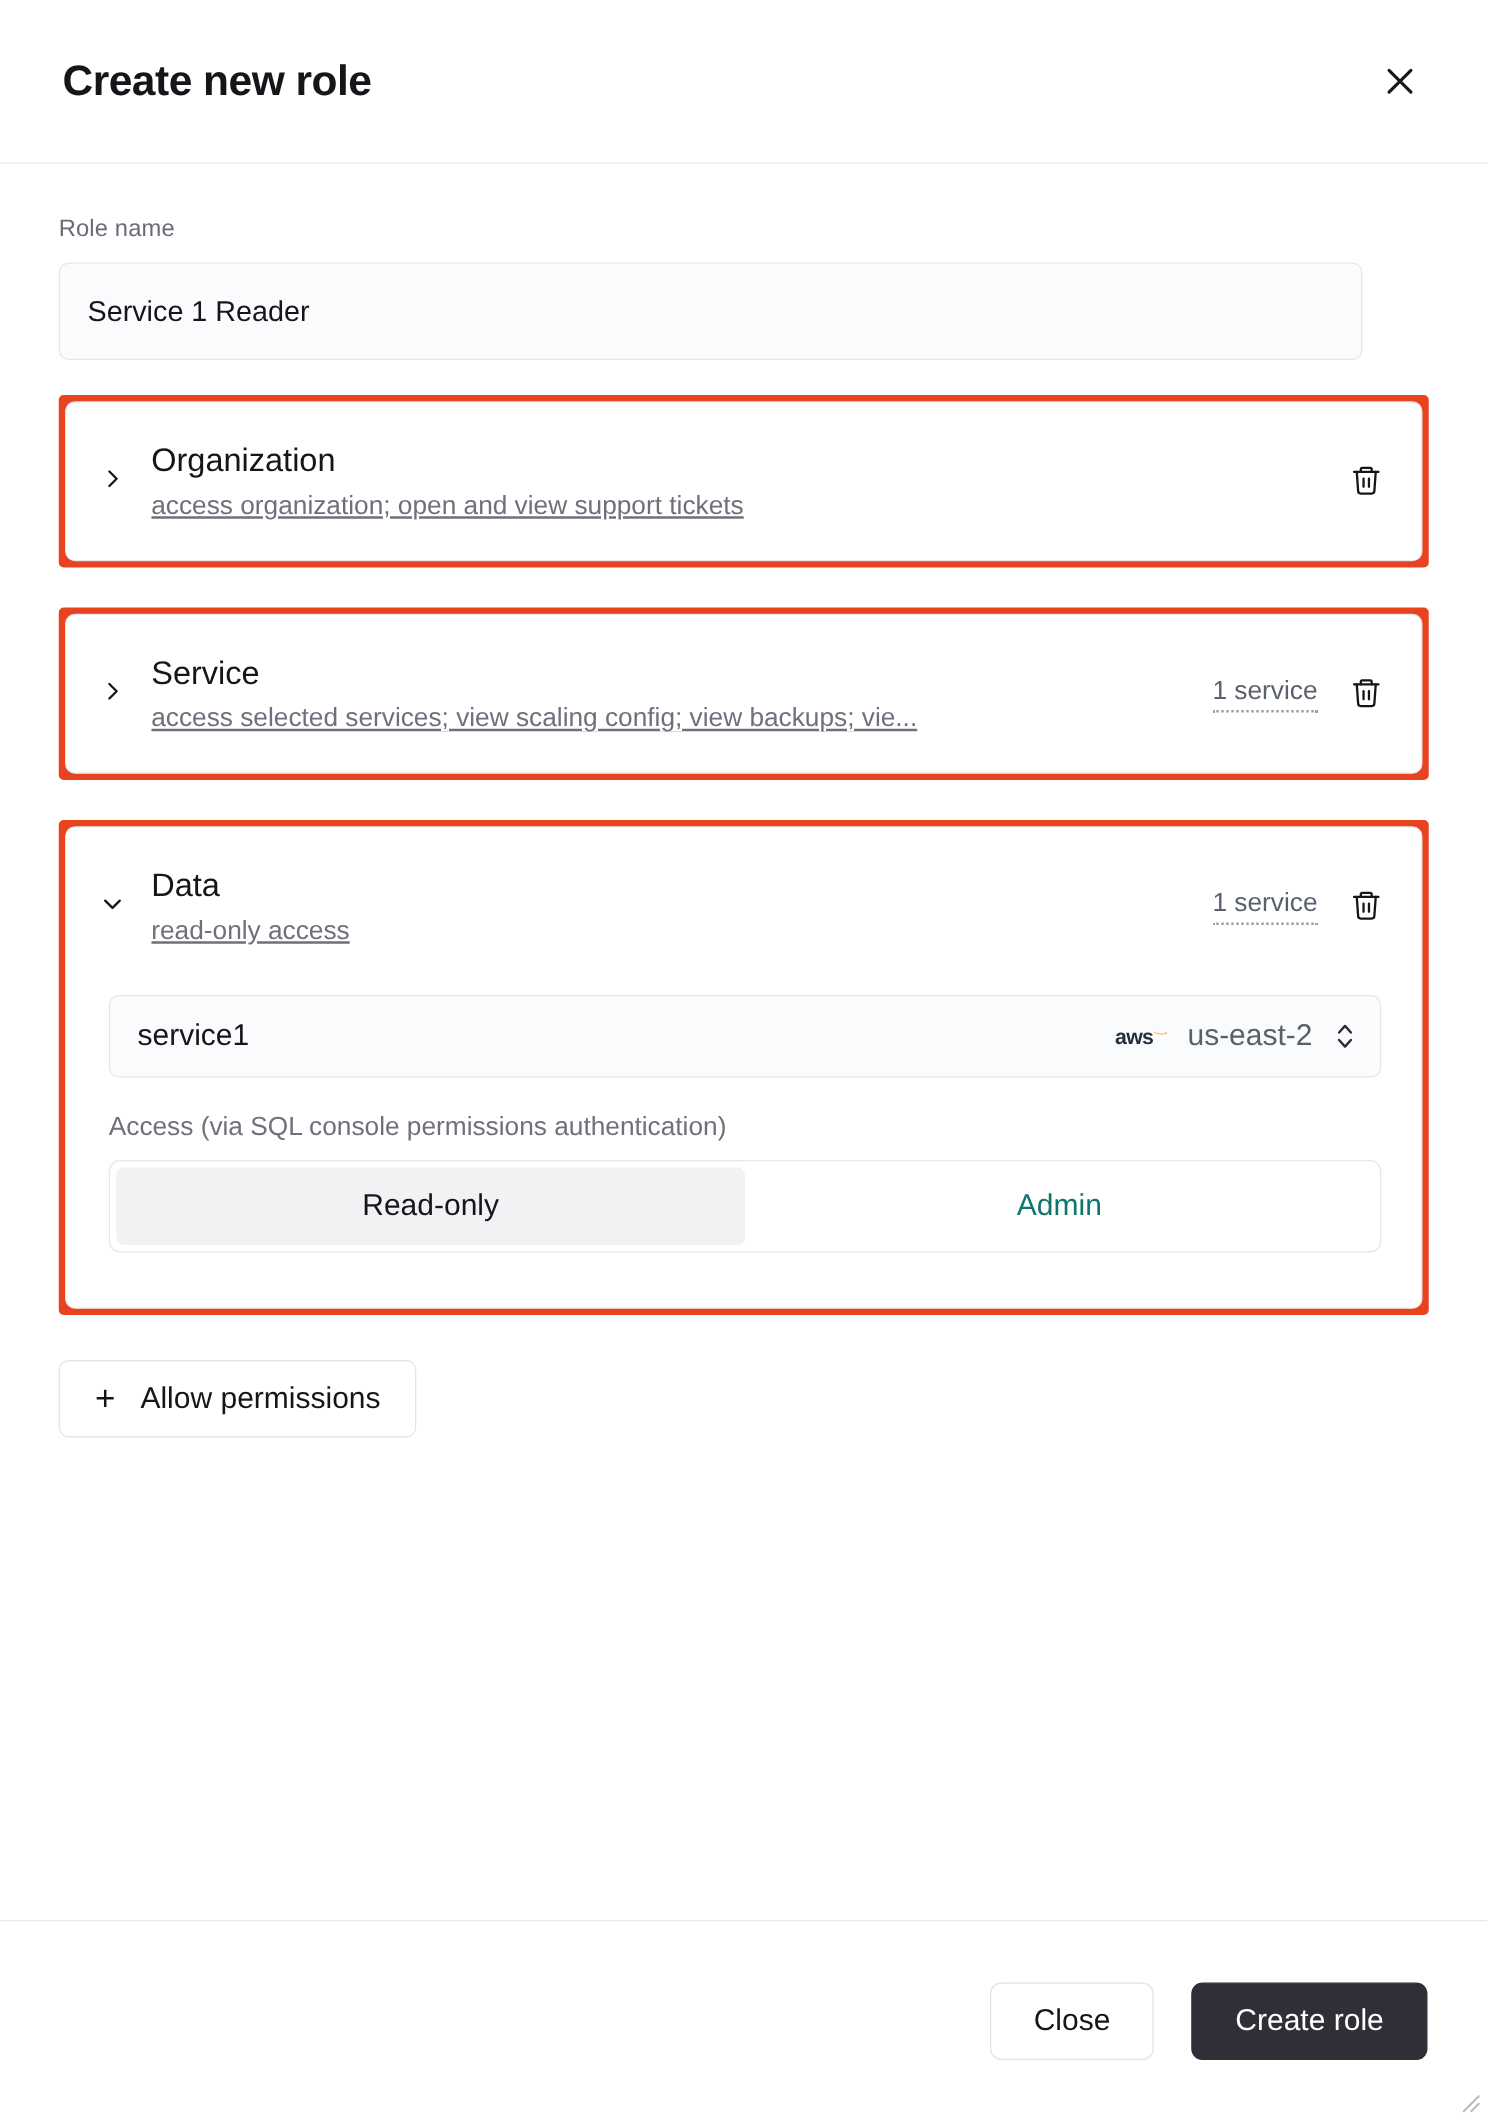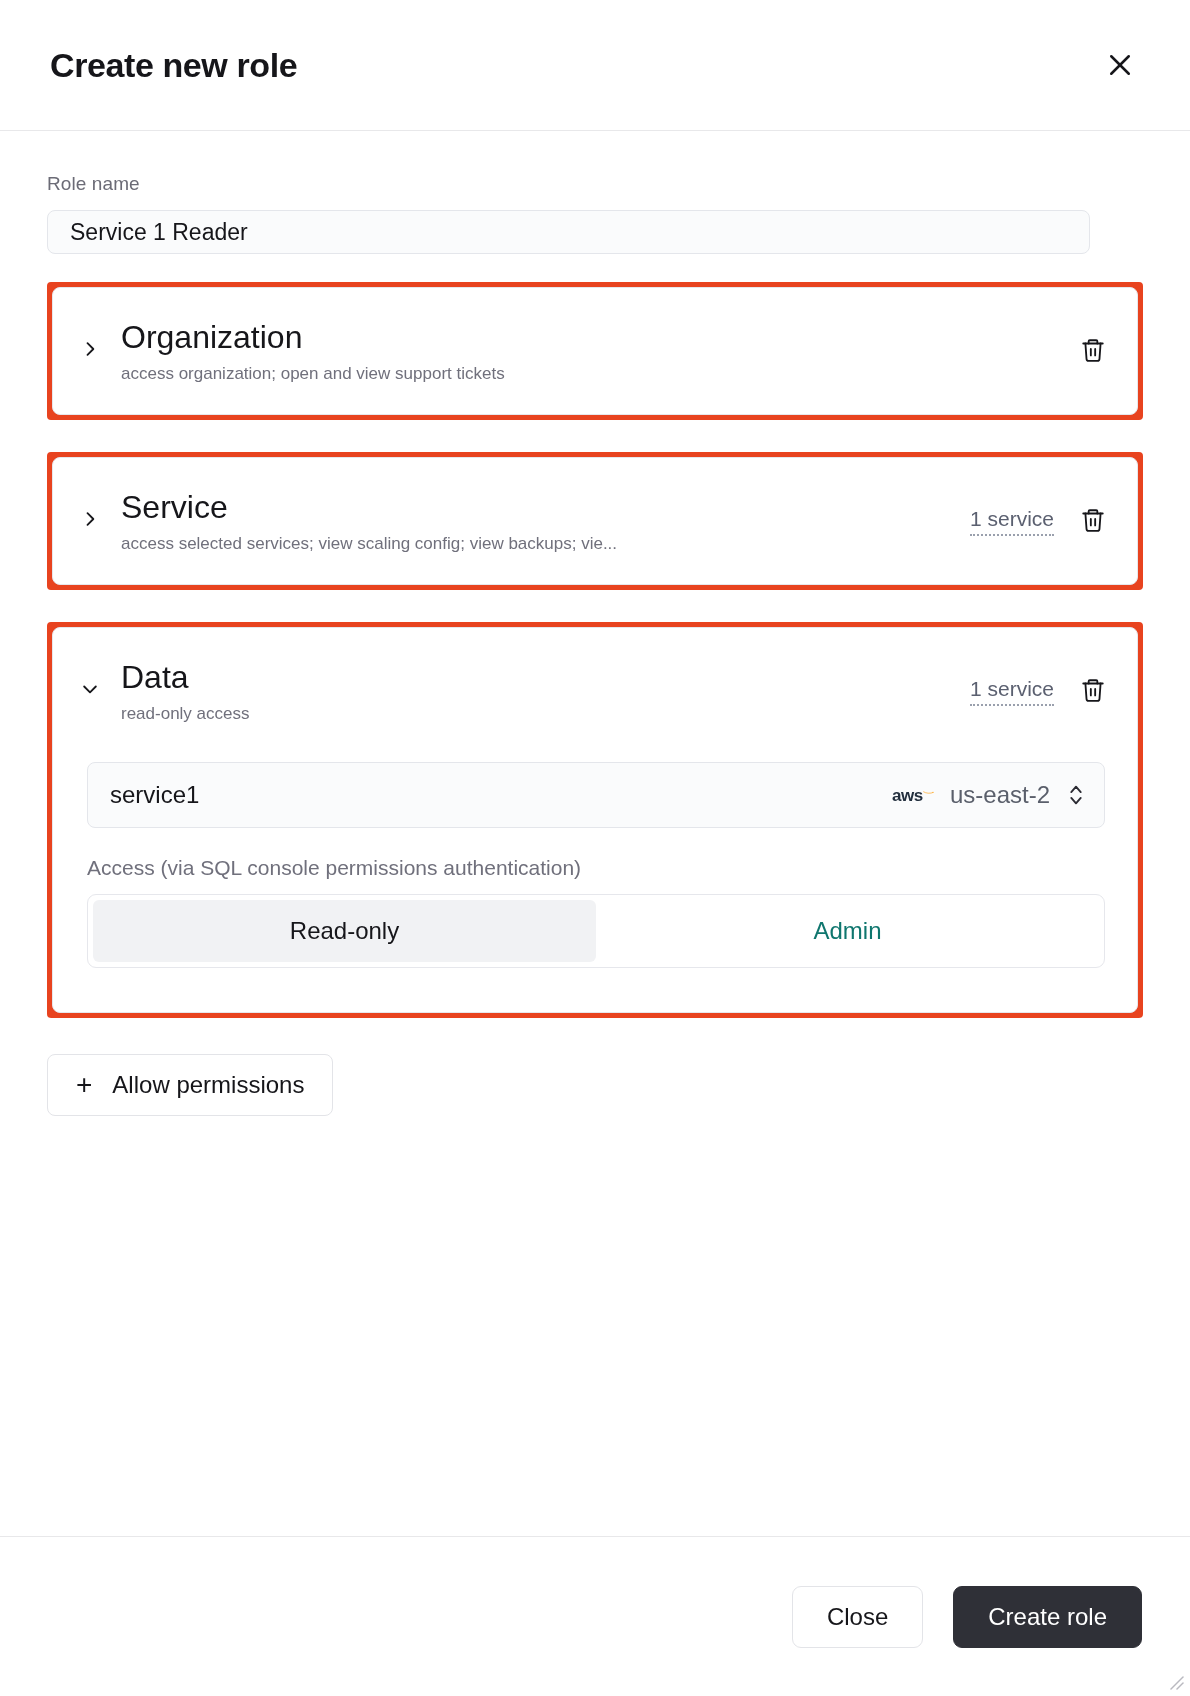--- a/index.html
+++ b/index.html
@@ -58,21 +58,21 @@
 
   .field-label {
     font-size: 19px;
     color: #6b6b76;
     margin-bottom: 15px;
     letter-spacing: 0.1px;
   }
 
   .role-input {
     width: 1043px;
-    height: 44px;
+    height: 78px;
     border: 1px solid #e4e6eb;
     border-radius: 8px;
     background: #fafbfc;
     font-size: 23px;
     color: #16161a;
     padding: 0 22px;
     font-family: "Liberation Sans", sans-serif;
     outline: none;
   }
 
@@ -105,31 +105,32 @@
     flex: 0 0 34px;
     display: flex;
     align-items: center;
     justify-content: center;
     cursor: pointer;
     margin-right: 14px;
   }
 
   .card-texts { flex: 1 1 auto; min-width: 0; }
   .card-title {
-    font-size: 32px;
+    font-size: 26px;
     color: #16161a;
     line-height: 1.25;
     margin-bottom: 6px;
   }
   .card-desc {
-    font-size: 17px;
+    font-size: 21px;
     color: #70707c;
     line-height: 1.3;
     white-space: nowrap;
     overflow: hidden;
+    text-decoration: underline;
   }
 
   .svc-count {
     font-size: 21px;
     color: #5b6070;
     margin-right: 19px;
     white-space: nowrap;
     border-bottom: 2px dotted #9aa0ad;
     padding-bottom: 3px;
     cursor: pointer;

